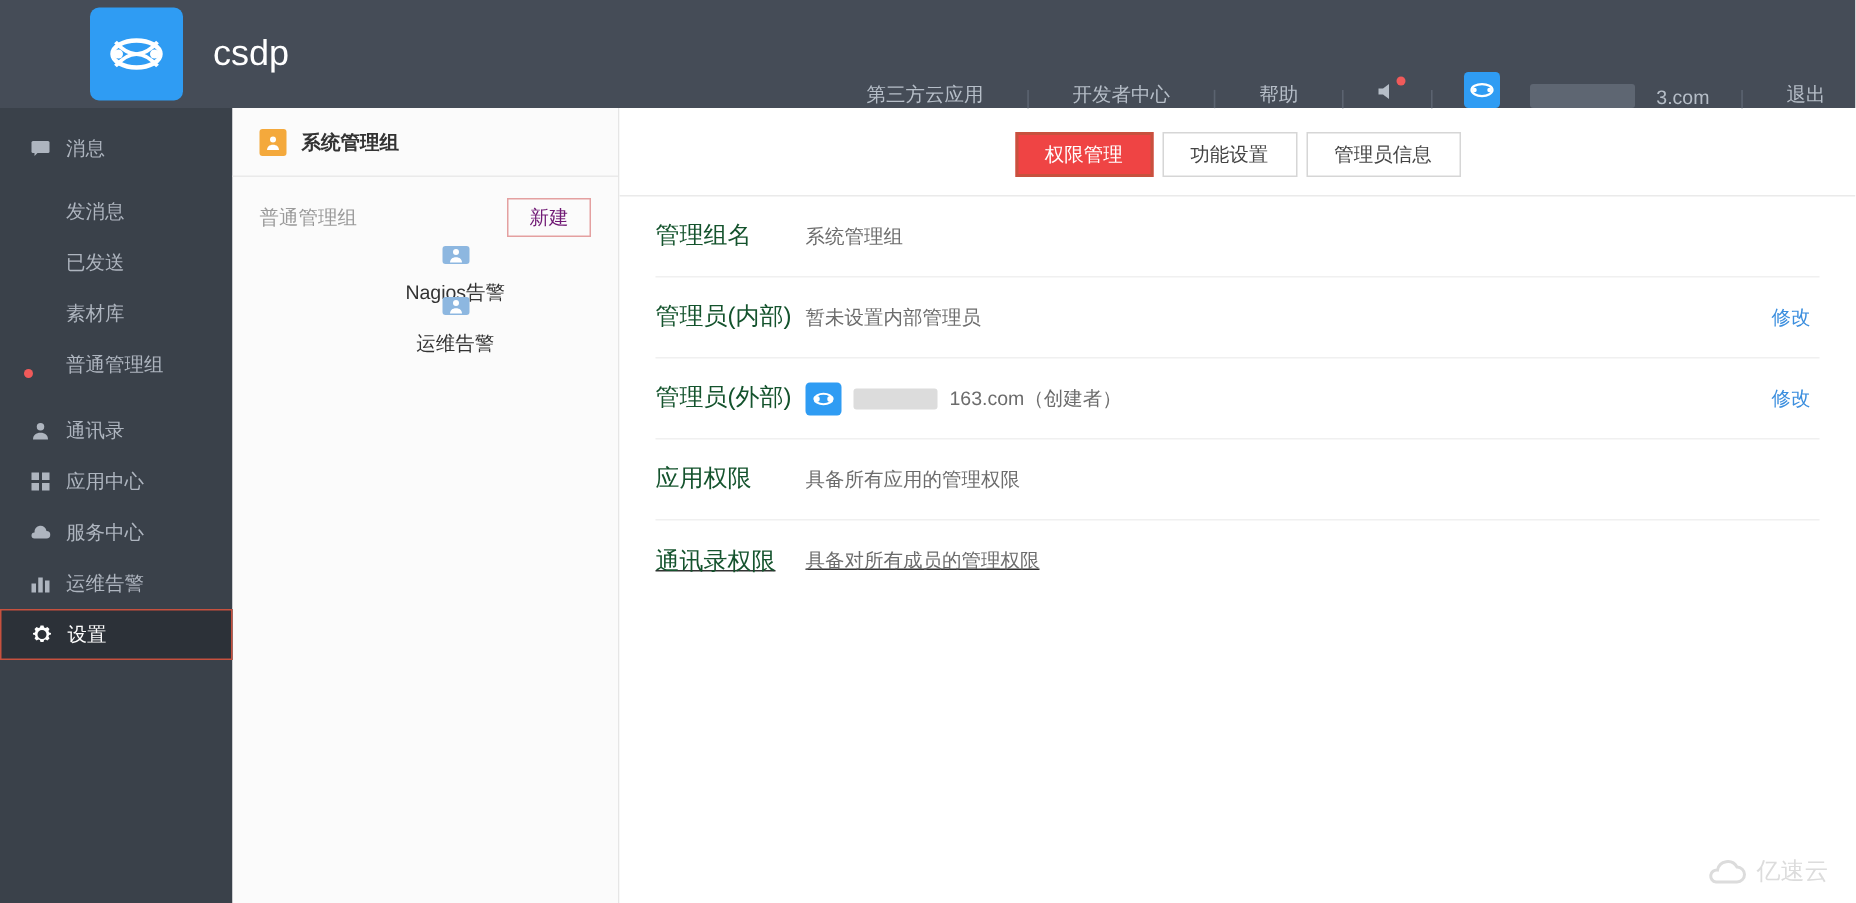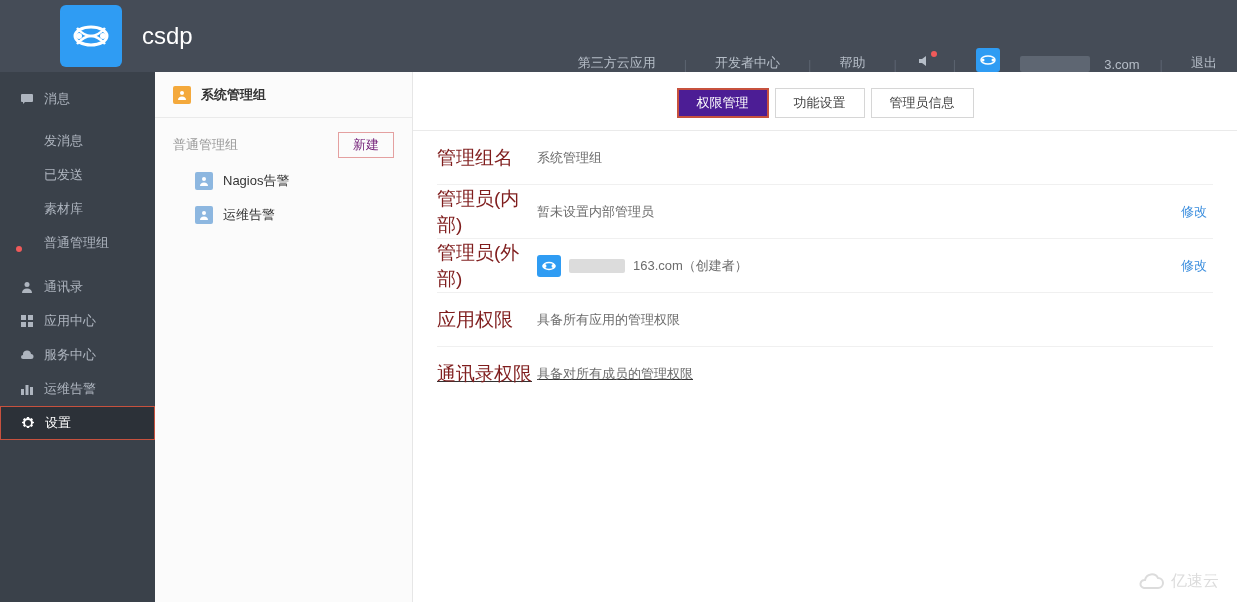--- a/index.html
+++ b/index.html
@@ -29,31 +29,31 @@
 .sb-redbullet::before { content:""; position:absolute; left:16px; width:6px; height:6px; border-radius:50%; background:#f05a5a; }
 .sb-gap { height: 18px; }
 
 .midcol { width: 258px; background: #fbfbfb; border-right: 1px solid #e6e6e6; }
 .mid-header { height: 46px; display: flex; align-items: center; padding-left: 18px; border-bottom: 1px solid #eaeaea; }
 .mid-header .group-icon { width: 18px; height: 18px; background: #f4a93c; border-radius: 2px; display:flex; align-items:center; justify-content:center; margin-right: 10px; }
 .mid-title { font-weight: 600; color: #333; }
 .mid-section { padding: 14px 18px 6px; display: flex; justify-content: space-between; align-items: center; gap: 36px; }
 .mid-section-label { color: #9a9a9a; }
 .new-btn { color: #701a75; border: 1px solid #e4a0a0; padding: 3px 14px; cursor: pointer; }
-.mid-item { height: 34px; display: flex; align-items: center; padding-left: 40px; gap: 10px; cursor: pointer; }
+.mid-item { height: 34px; display: flex; align-items: center; padding-left: 40px; gap: 10px; cursor: pointer; flex-direction: column; }
 .mid-item .group-icon-sm { width: 18px; height: 18px; background: #8db7e0; border-radius: 2px; display:flex; align-items:center; justify-content:center; }
 
 .main { flex: 1; background: #fff; }
 .tab-bar { display: flex; justify-content: center; padding: 16px 0 12px; border-bottom: 1px solid #eaeaea; gap: 6px; }
 .tab { height: 30px; padding: 0 18px; display:flex; align-items:center; border:1px solid #d6d6d6; background:#fff; cursor:pointer; color:#444; }
-.tab.active { background:#4c1d95; border:2px solid #c7513e; color:#fff; }
+.tab.active { background:#ef4444; border:2px solid #c7513e; color:#fff; }
 .detail { padding: 0 24px; }
 .row { display: flex; align-items: center; min-height: 54px; border-bottom: 1px solid #f0f0f0; }
 .row:last-child { border-bottom: none; text-decoration: underline; }
-.row-label { width: 100px; color: #7f1d1d; font-size: 19px; }
+.row-label { width: 100px; color: #14532d; font-size: 16px; }
 .row-value { flex: 1; color: #6c6c6c; display:flex; align-items:center; gap:8px; }
 .row-action { color: #3b8ede; cursor: pointer; padding-right: 6px; }
 .ext-badge { width: 24px; height: 22px; background:#2f9cf3; border-radius:3px; display:flex; align-items:center; justify-content:center; }
 .ext-badge svg { width:16px; height:16px; }
 .ext-mask { width:56px; height:14px; background:#dcdcdc; border-radius:2px; }
 .watermark { position:absolute; right:18px; bottom:10px; color:#dcdcdc; font-size:16px; display:flex; align-items:center; gap:6px; }
 .watermark svg { width:28px; height:22px; }
 </style>
 </head>
 <body>

